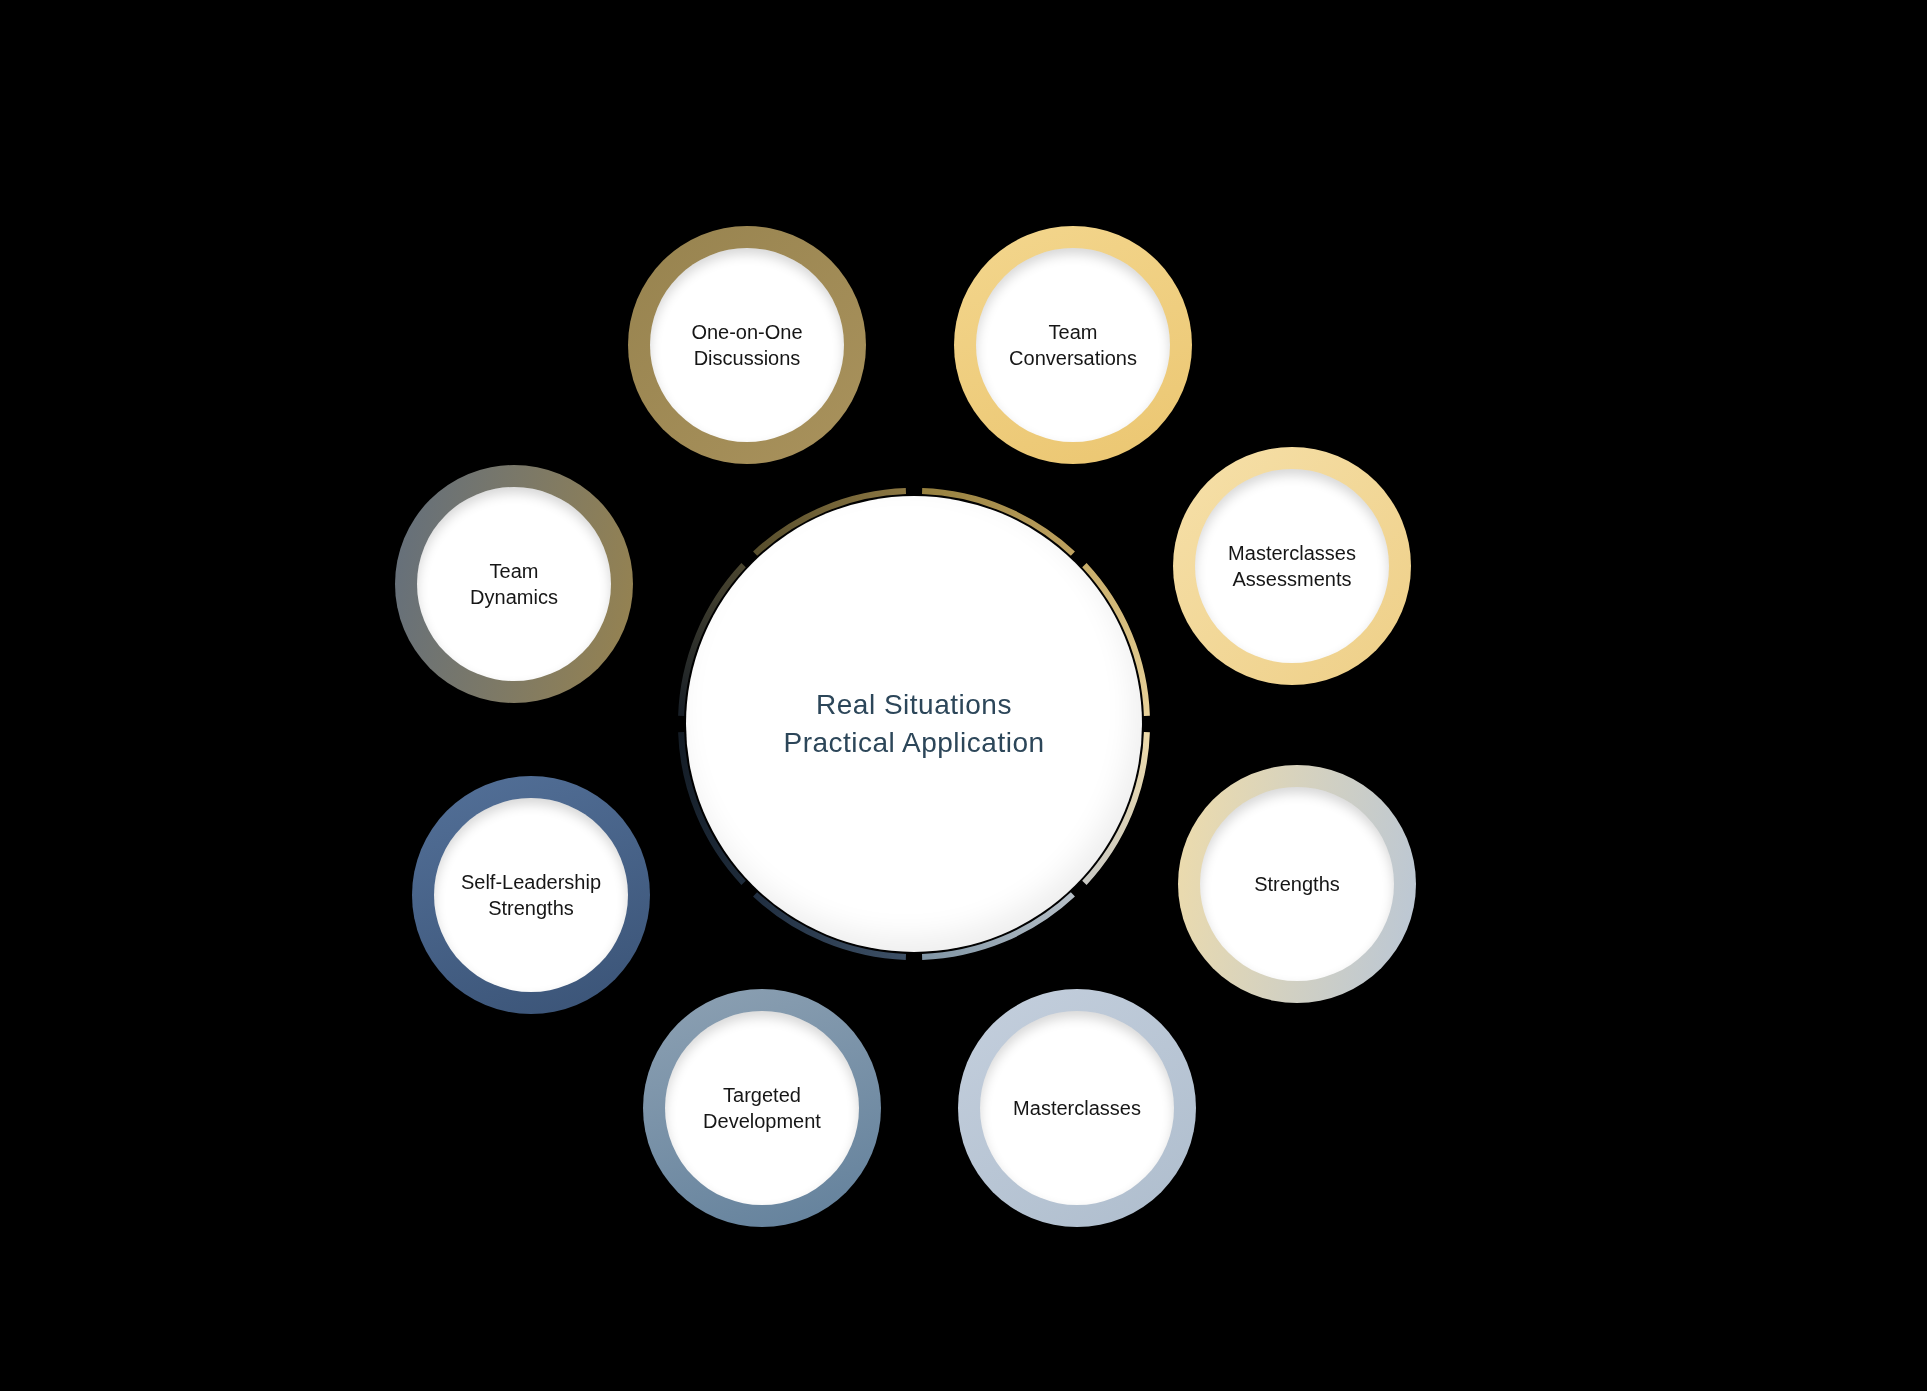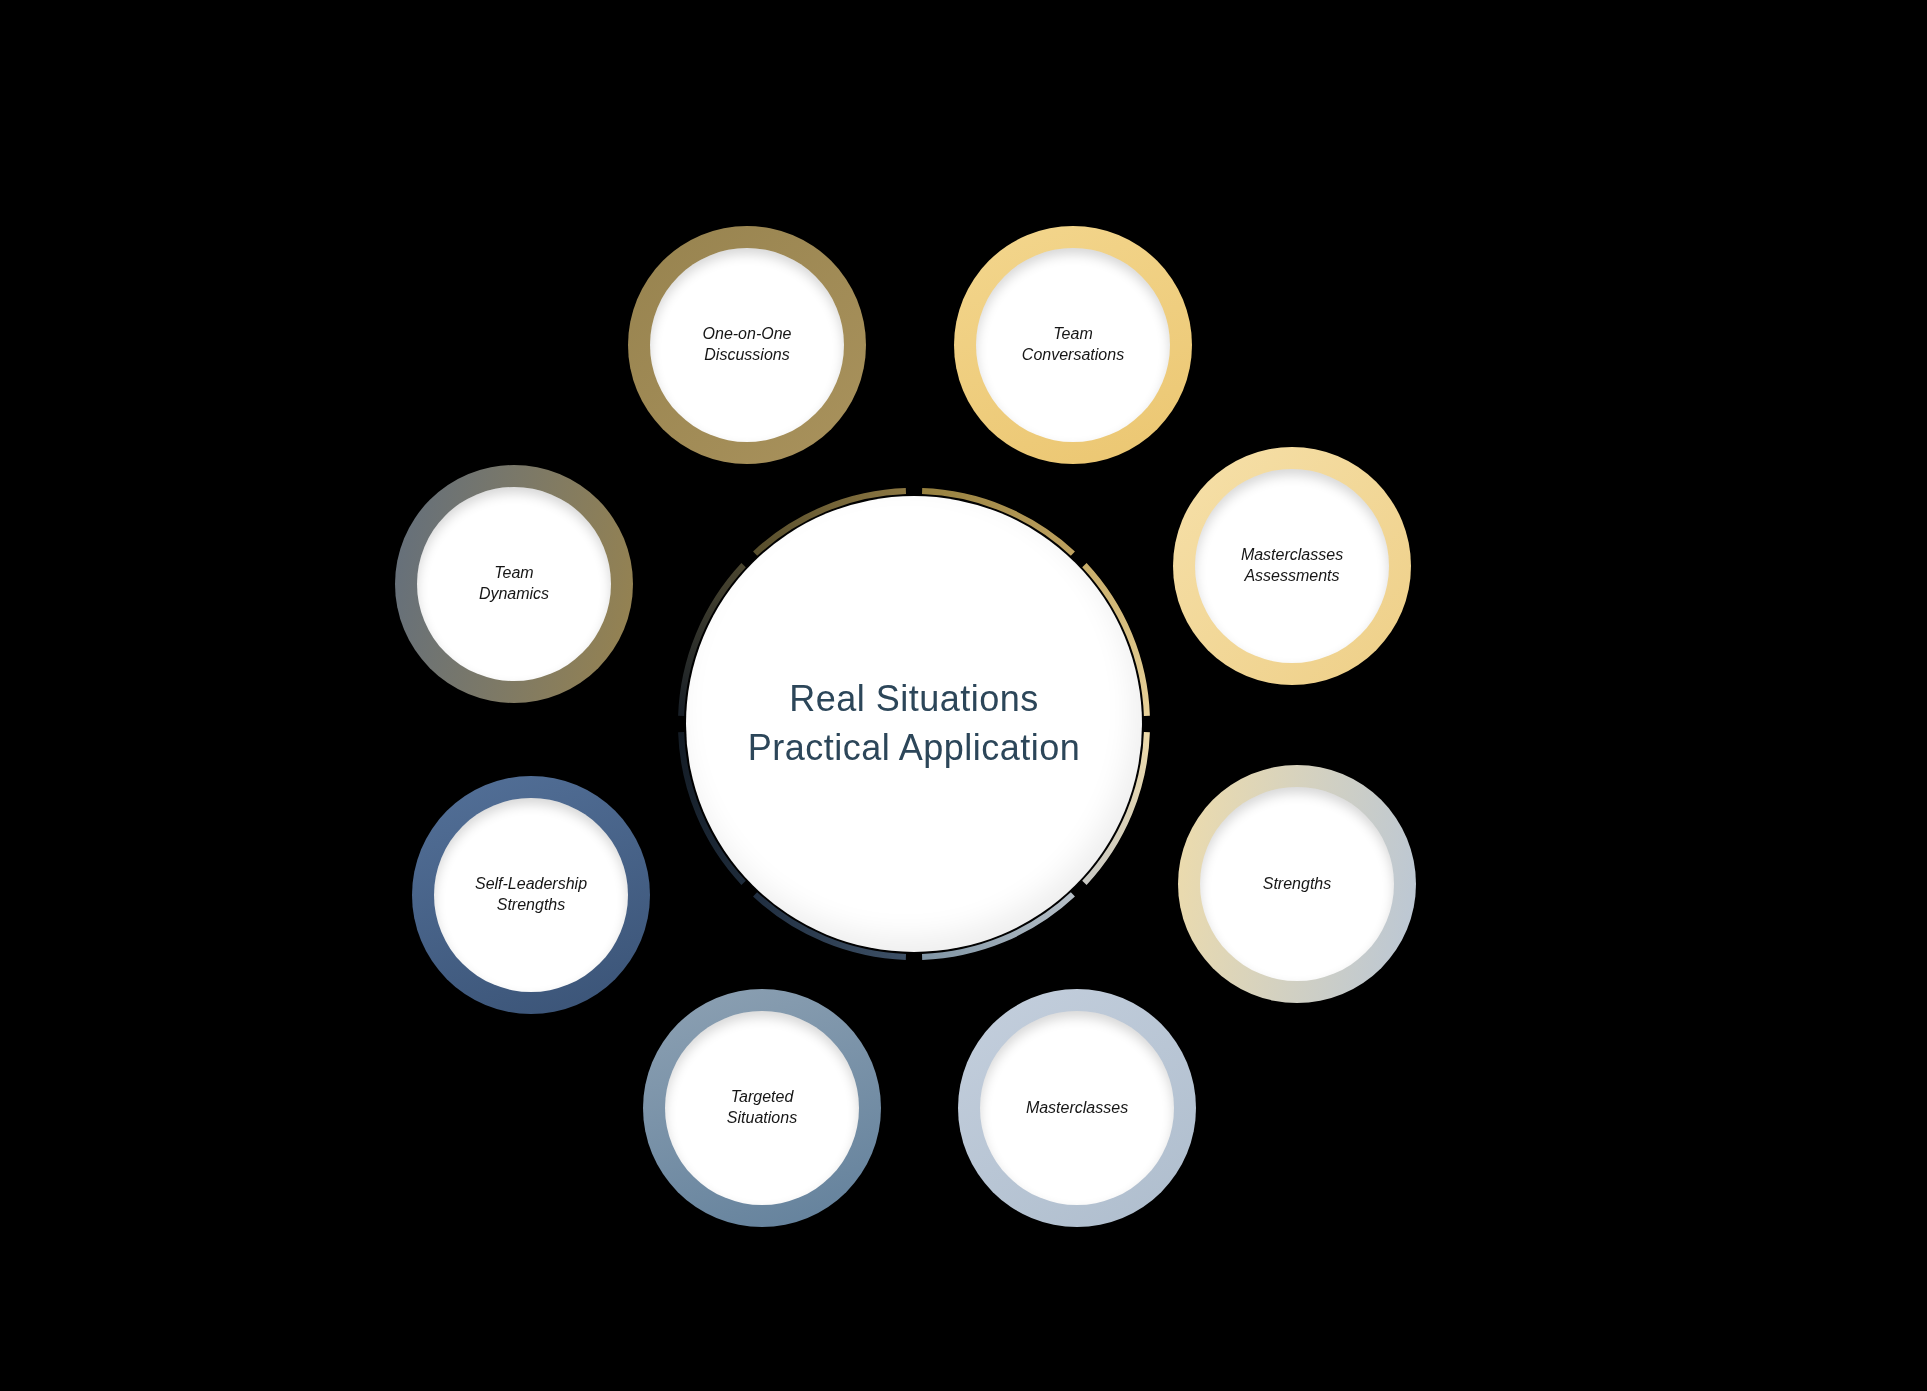--- a/index.html
+++ b/index.html
@@ -13,21 +13,21 @@
   
   .center-disc{
     position:absolute;left:686px;top:496px;
     width:456px;height:456px;border-radius:50%;
     background:#fff;
     box-shadow:inset -8px -14px 30px rgba(0,0,0,0.07);
     display:flex;align-items:center;justify-content:center;text-align:center;
   }
   .center-title{
     white-space:pre-line;
-    font-size:36px;line-height:1.35;
+    font-size:28px;line-height:1.35;
     font-weight:500;letter-spacing:.5px;
     color:var(--center-color,#2c4659);
   }
   .center-ring{
     position:absolute;left:674px;top:484px;
     width:480px;height:480px;
     pointer-events:none;
   }
   
   .node{
@@ -35,23 +35,22 @@
     background:linear-gradient(var(--angle,135deg),var(--c1,#888),var(--c2,#666));
   }
   .node-inner{
     position:absolute;inset:22px;border-radius:50%;
     background:#fff;
     box-shadow:inset 0 6px 12px rgba(0,0,0,0.16);
     display:flex;align-items:center;justify-content:center;text-align:center;
   }
   .node-label{
     white-space:pre-line;
-    font-size:16px;line-height:1.3;
+    font-size:20px;line-height:1.3;
     color:var(--label-color,#161616);
-    font-style:italic;
   }
   .n0{left:628px;top:226px}
   .n1{left:954px;top:226px}
   .n2{left:1173px;top:447px}
   .n3{left:1178px;top:765px}
   .n4{left:958px;top:989px}
   .n5{left:643px;top:989px}
   .n6{left:412px;top:776px}
   .n7{left:395px;top:465px}
 </style>
@@ -141,21 +140,21 @@
 
   <div class="node n3" style="--c1: #eedcab; --c2: #b9c6d6; --angle: 100deg;">
     <div class="node-inner">
       <div class="node-label">Strengths</div>
     </div>
   </div>
 
   <div class="node n5" style="--c1: #8da1b3; --c2: #62809b; --angle: 160deg;">
     <div class="node-inner">
       <div class="node-label">Targeted
-Situations</div>
+Development</div>
     </div>
   </div>
 
   <div class="node n6" style="--c1: #537098; --c2: #3a5376; --angle: 160deg;">
     <div class="node-inner">
       <div class="node-label">Self-Leadership
 Strengths</div>
     </div>
   </div>
 

